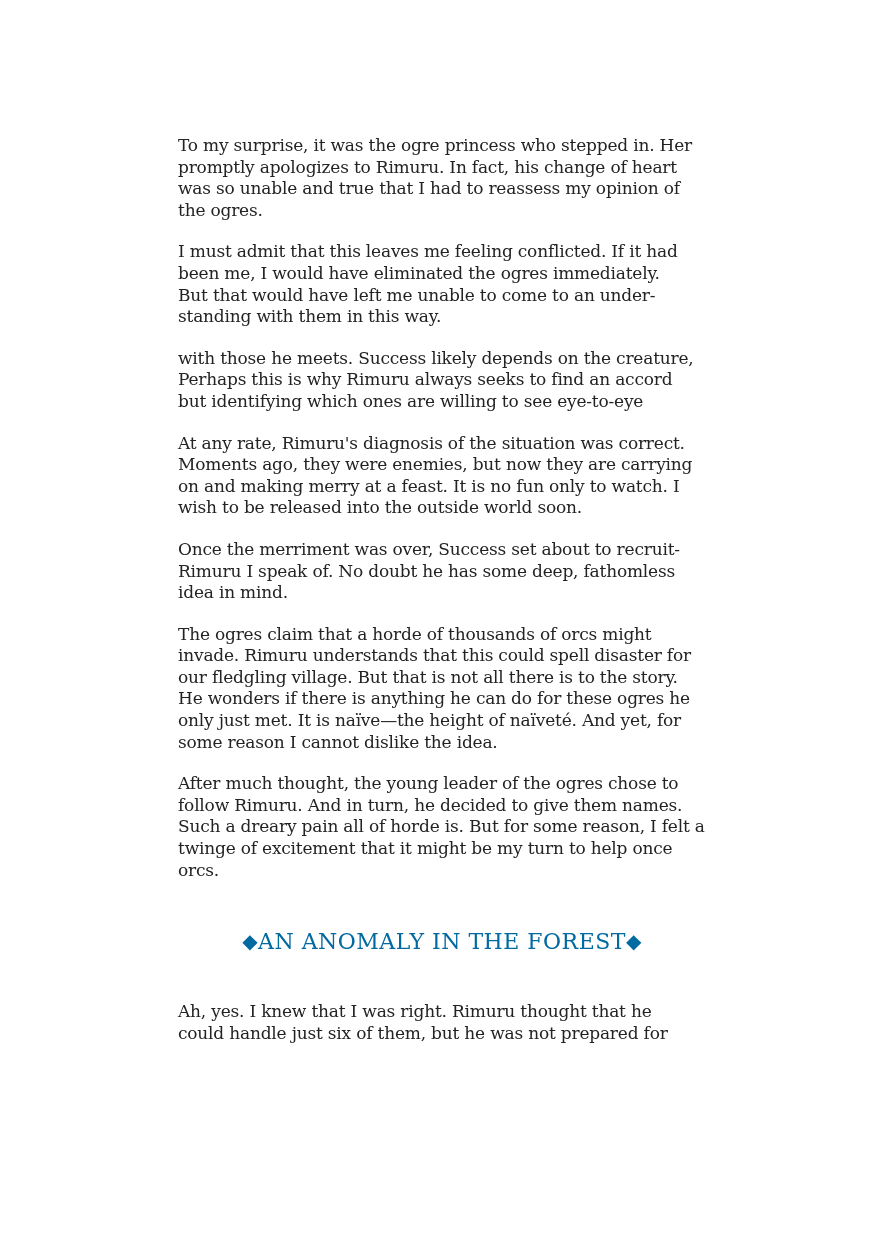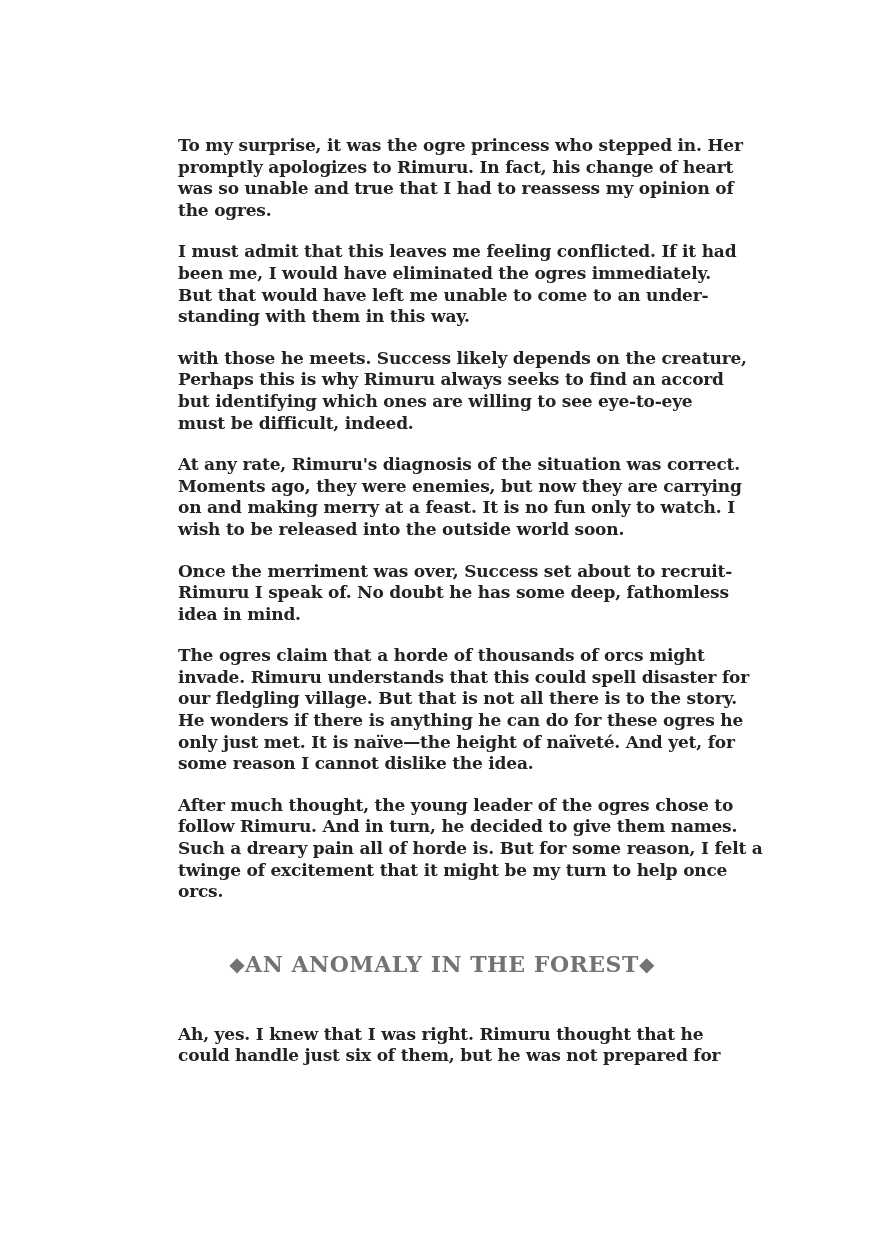--- a/index.html
+++ b/index.html
@@ -24,30 +24,29 @@
   }
   .para {
     margin: 0 0 20px 0;
     font-size: 17px;
     line-height: 21.6px;
     letter-spacing: -0.2px;
   }
   .line {
     display: block;
     white-space: nowrap;
-    font-weight: bold;
   }
   .section-heading {
     margin: 48px 0 46px 0;
     font-size: 22px;
     line-height: 26px;
-    font-weight: bold;
+    font-weight: normal;
     text-align: center;
     letter-spacing: 0.5px;
-    color: #737373;
+    color: #0369a1;
   }
   .section-heading .diamond {
     font-size: 20px;
     position: relative;
     top: -1px;
   }
 </style>
 </head>
 <body>
 
@@ -65,21 +64,20 @@
       <span class="line">I must admit that this leaves me feeling conflicted. If it had</span>
       <span class="line">been me, I would have eliminated the ogres immediately.</span>
       <span class="line">But that would have left me unable to come to an under-</span>
       <span class="line">standing with them in this way.</span>
     </p>
 
     <p class="para">
       <span class="line">with those he meets. Success likely depends on the creature,</span>
       <span class="line">Perhaps this is why Rimuru always seeks to find an accord</span>
       <span class="line">but identifying which ones are willing to see eye-to-eye</span>
-      <span class="line">must be difficult, indeed.</span>
     </p>
 
     <p class="para">
       <span class="line">At any rate, Rimuru's diagnosis of the situation was correct.</span>
       <span class="line">Moments ago, they were enemies, but now they are carrying</span>
       <span class="line">on and making merry at a feast. It is no fun only to watch. I</span>
       <span class="line">wish to be released into the outside world soon.</span>
     </p>
 
     <p class="para">

